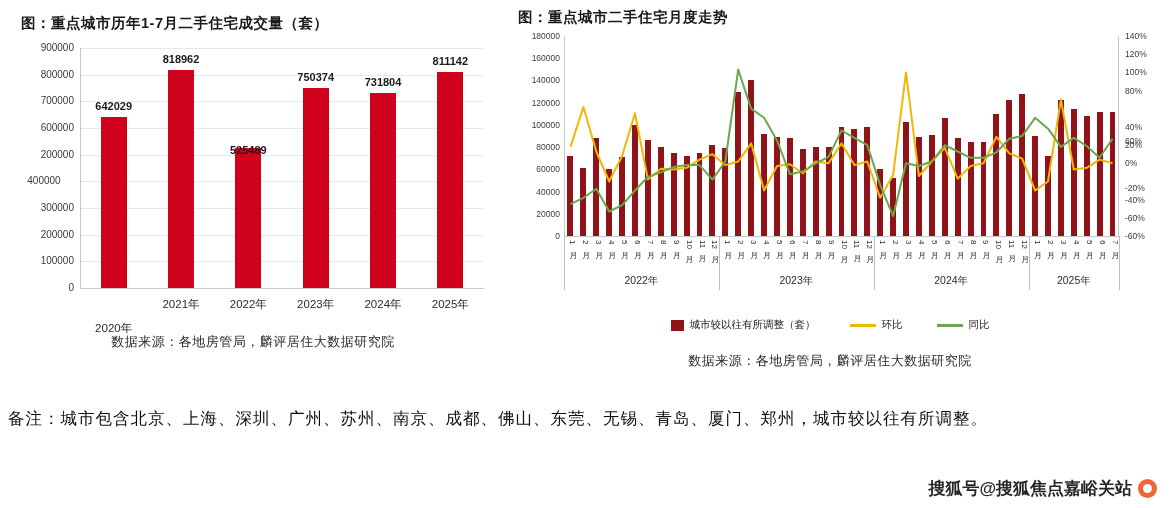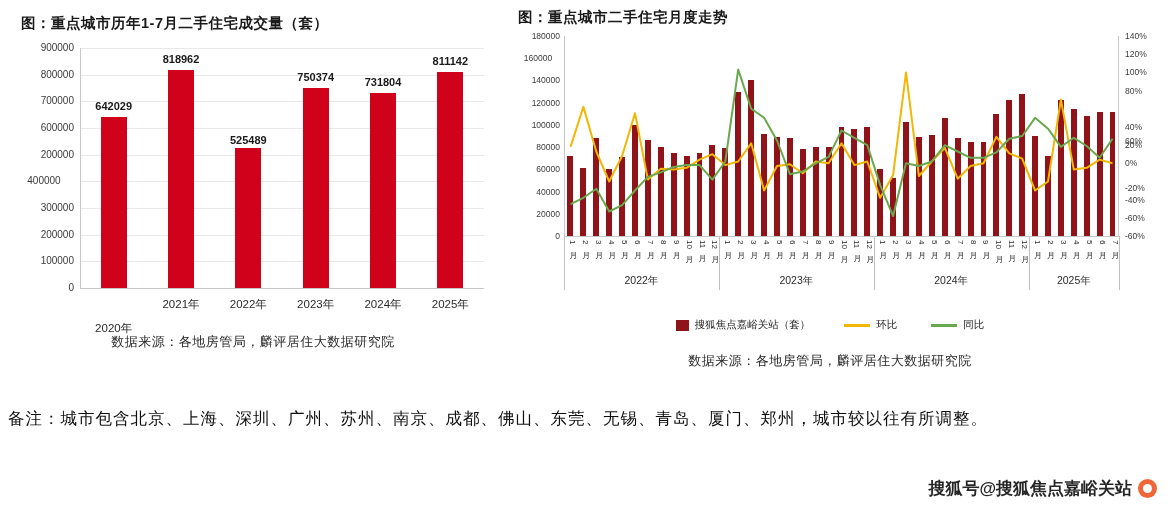--- a/index.html
+++ b/index.html
@@ -229,21 +229,21 @@
       <div id="left-yaxis" class="axis-line" style="left:62px; top:0; width:1px; height:240px;"></div>
       <div id="left-xaxis" class="axis-line" style="left:62px; top:240px; width:404px; height:1px;"></div>
       <div id="left-bars">
           <div class="bar" style="left: 82.6667px; top: 68.7923px; height: 171.208px; background: rgb(208, 2, 27);"></div>
           <div class="bar-label" style="left: 55.6667px; top: 51.7923px;">642029</div>
           <div class="xcat" style="left: 55.6667px; top: 249px; margin-top: 24px;">2020年</div>
           <div class="bar" style="left: 150px; top: 21.6101px; height: 218.39px; background: rgb(208, 2, 27);"></div>
           <div class="bar-label" style="left: 123px; top: 4.61013px;">818962</div>
           <div class="xcat" style="left: 123px; top: 249px;">2021年</div>
           <div class="bar" style="left: 217.333px; top: 99.8696px; height: 140.13px; background: rgb(208, 2, 27);"></div>
-          <div class="bar-label" style="left: 190.333px; top: 86px; text-align: center;">525489</div>
+          <div class="bar-label" style="left: 190.333px; top: 96px; text-align: center;">525489</div>
           <div class="xcat" style="left: 190.333px; top: 249px;">2022年</div>
           <div class="bar" style="left: 284.667px; top: 39.9003px; height: 200.1px; background: rgb(208, 2, 27);"></div>
           <div class="bar-label" style="left: 257.667px; top: 22.9003px;">750374</div>
           <div class="xcat" style="left: 257.667px; top: 249px;">2023年</div>
           <div class="bar" style="left: 352px; top: 44.8523px; height: 195.148px; background: rgb(208, 2, 27);"></div>
           <div class="bar-label" style="left: 325px; top: 27.8523px;">731804</div>
           <div class="xcat" style="left: 325px; top: 249px;">2024年</div>
           <div class="bar" style="left: 419.333px; top: 23.6955px; height: 216.305px; background: rgb(208, 2, 27);"></div>
           <div class="bar-label" style="left: 392.333px; top: 6.69547px;">811142</div>
           <div class="xcat" style="left: 392.333px; top: 249px;">2025年</div>
@@ -262,21 +262,21 @@
       <div id="right-xaxis" class="axis-line" style="left:46px; top:200px; width:555px; height:1px;"></div>
       <div id="right-yticks">
           <div class="rytick" style="left: -2px; top: 195px;">0</div>
           <div class="rytick" style="left: -2px; top: 172.778px;">20000</div>
           <div class="rytick" style="left: -2px; top: 150.556px;">40000</div>
           <div class="rytick" style="left: -2px; top: 128.333px;">60000</div>
           <div class="rytick" style="left: -2px; top: 106.111px;">80000</div>
           <div class="rytick" style="left: -2px; top: 83.8889px;">100000</div>
           <div class="rytick" style="left: -2px; top: 61.6667px;">120000</div>
           <div class="rytick" style="left: -2px; top: 39.4444px;">140000</div>
-          <div class="rytick" style="left: -2px; top: 17.2222px; text-align: center;">160000</div>
+          <div class="rytick" style="left: -2px; top: 17.2222px;">160000</div>
           <div class="rytick" style="left: -2px; top: -5px;">180000</div>
         </div>
       <div id="right-yticks2">
           <div class="rytick-right" style="left: 607px; top: 195px;">-60%</div>
           <div class="rytick-right" style="left: 607px; top: 176.818px;">-60%</div>
           <div class="rytick-right" style="left: 607px; top: 158.636px;">-40%</div>
           <div class="rytick-right" style="left: 607px; top: 147px;">-20%</div>
           <div class="rytick-right" style="left: 607px; top: 122.273px;">0%</div>
           <div class="rytick-right" style="left: 607px; top: 104.091px;">20%</div>
           <div class="rytick-right" style="left: 607px; top: 85.9091px;">40%</div>
@@ -389,21 +389,21 @@
           <div class="yeartick" style="left: 510.651px; width: 90.3488px; top: 238px;">2025年</div>
           <div class="yearsep" style="left: 510.651px; top: 200px; height: 54px;"></div>
           <div class="yearsep" style="left: 46px; top: 200px; height: 54px;"></div>
           <div class="yearsep" style="left: 601px; top: 200px; height: 54px;"></div>
         </div>
     </div>
 
     <div id="right-legend">
         <div class="legend-item">
           <span class="legend-swatch-bar" style="background: rgb(143, 19, 25);"></span>
-          <span class="legend-label">搜狐焦点嘉峪关站（套）</span>
+          <span class="legend-label">城市较以往有所调整（套）</span>
         </div>
         <div class="legend-item">
           <span class="legend-swatch-line" style="background: rgb(242, 183, 5);"></span>
           <span class="legend-label">环比</span>
         </div>
         <div class="legend-item">
           <span class="legend-swatch-line" style="background: rgb(106, 168, 79);"></span>
           <span class="legend-label">同比</span>
         </div>
       </div>

